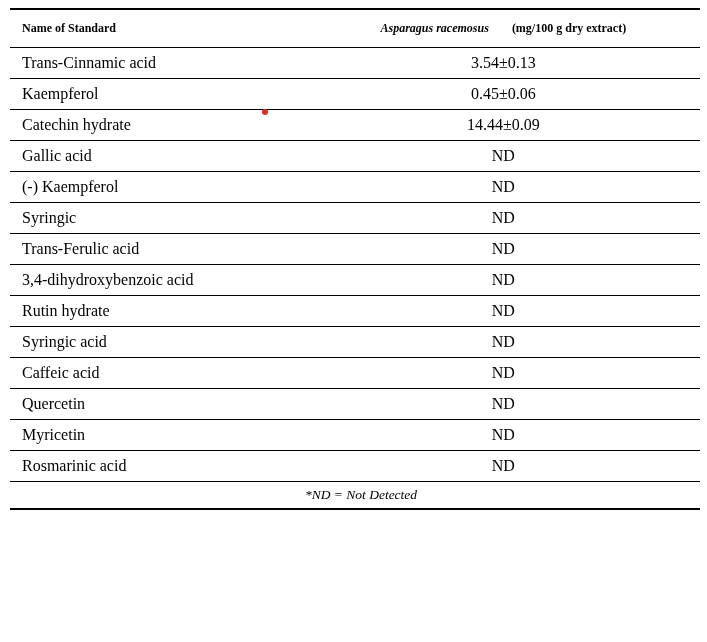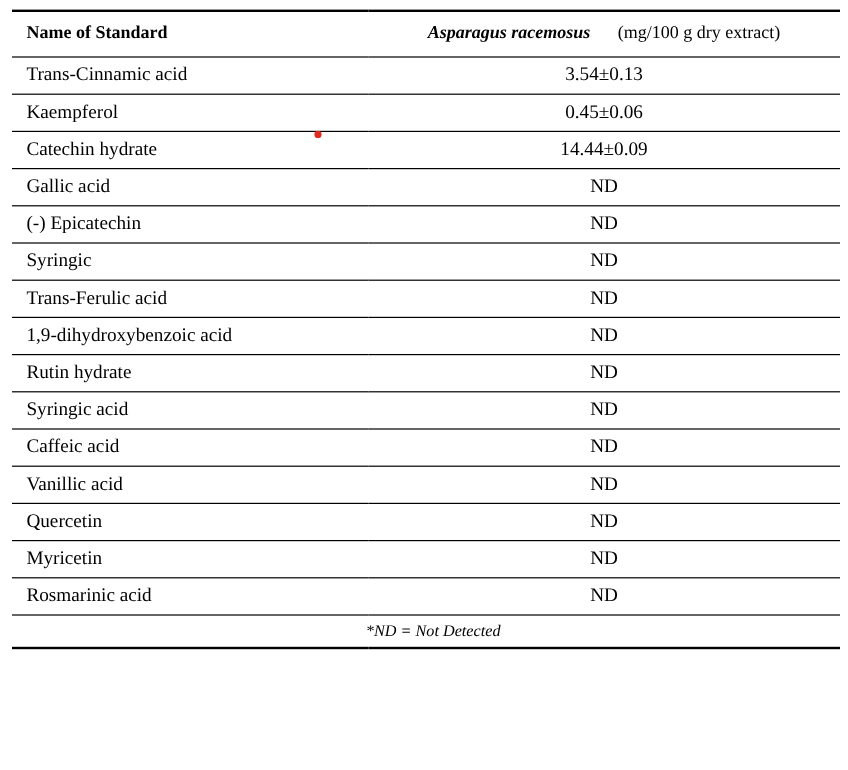--- a/index.html
+++ b/index.html
@@ -21,30 +21,30 @@
     border-top: 2px solid #000;
     border-bottom: 2px solid #000;
     table-layout: fixed;
   }
   col.c-name  { width: 43%; }
   col.c-value { width: 57%; }
   thead th {
     border-bottom: 1.5px solid #000;
     height: 38px;
     vertical-align: middle;
-    font-size: 15px;
+    font-size: 12px;
     font-weight: 700;
   }
   th.name-head {
     text-align: left;
     padding-left: 12px;
   }
   th.value-head { text-align: center; }
   .species { font-style: italic; font-weight: 700; }
-  .unit { font-weight: 400; margin-left: 23px; }
+  .unit { font-weight: 700; margin-left: 23px; }
   tbody td {
     border-bottom: 1px solid #000;
     height: 31px;
     vertical-align: middle;
     font-size: 16px;
   }
   td.name-cell {
     text-align: left;
     padding-left: 12px;
   }
@@ -91,49 +91,45 @@
     </tr>
         <tr>
       <td class="name-cell">Catechin hydrate</td>
       <td class="value-cell">14.44±0.09</td>
     </tr>
         <tr>
       <td class="name-cell">Gallic acid</td>
       <td class="value-cell">ND</td>
     </tr>
         <tr>
-      <td class="name-cell">(-) Epicatechin</td>
+      <td class="name-cell">(-) Kaempferol</td>
       <td class="value-cell">ND</td>
     </tr>
         <tr>
       <td class="name-cell">Syringic</td>
       <td class="value-cell">ND</td>
     </tr>
         <tr>
       <td class="name-cell">Trans-Ferulic acid</td>
       <td class="value-cell">ND</td>
     </tr>
         <tr>
-      <td class="name-cell">1,9-dihydroxybenzoic acid</td>
+      <td class="name-cell">3,4-dihydroxybenzoic acid</td>
       <td class="value-cell">ND</td>
     </tr>
         <tr>
       <td class="name-cell">Rutin hydrate</td>
       <td class="value-cell">ND</td>
     </tr>
         <tr>
       <td class="name-cell">Syringic acid</td>
       <td class="value-cell">ND</td>
     </tr>
         <tr>
       <td class="name-cell">Caffeic acid</td>
-      <td class="value-cell">ND</td>
-    </tr>
-        <tr>
-      <td class="name-cell">Vanillic acid</td>
       <td class="value-cell">ND</td>
     </tr>
         <tr>
       <td class="name-cell">Quercetin</td>
       <td class="value-cell">ND</td>
     </tr>
         <tr>
       <td class="name-cell">Myricetin</td>
       <td class="value-cell">ND</td>
     </tr>

